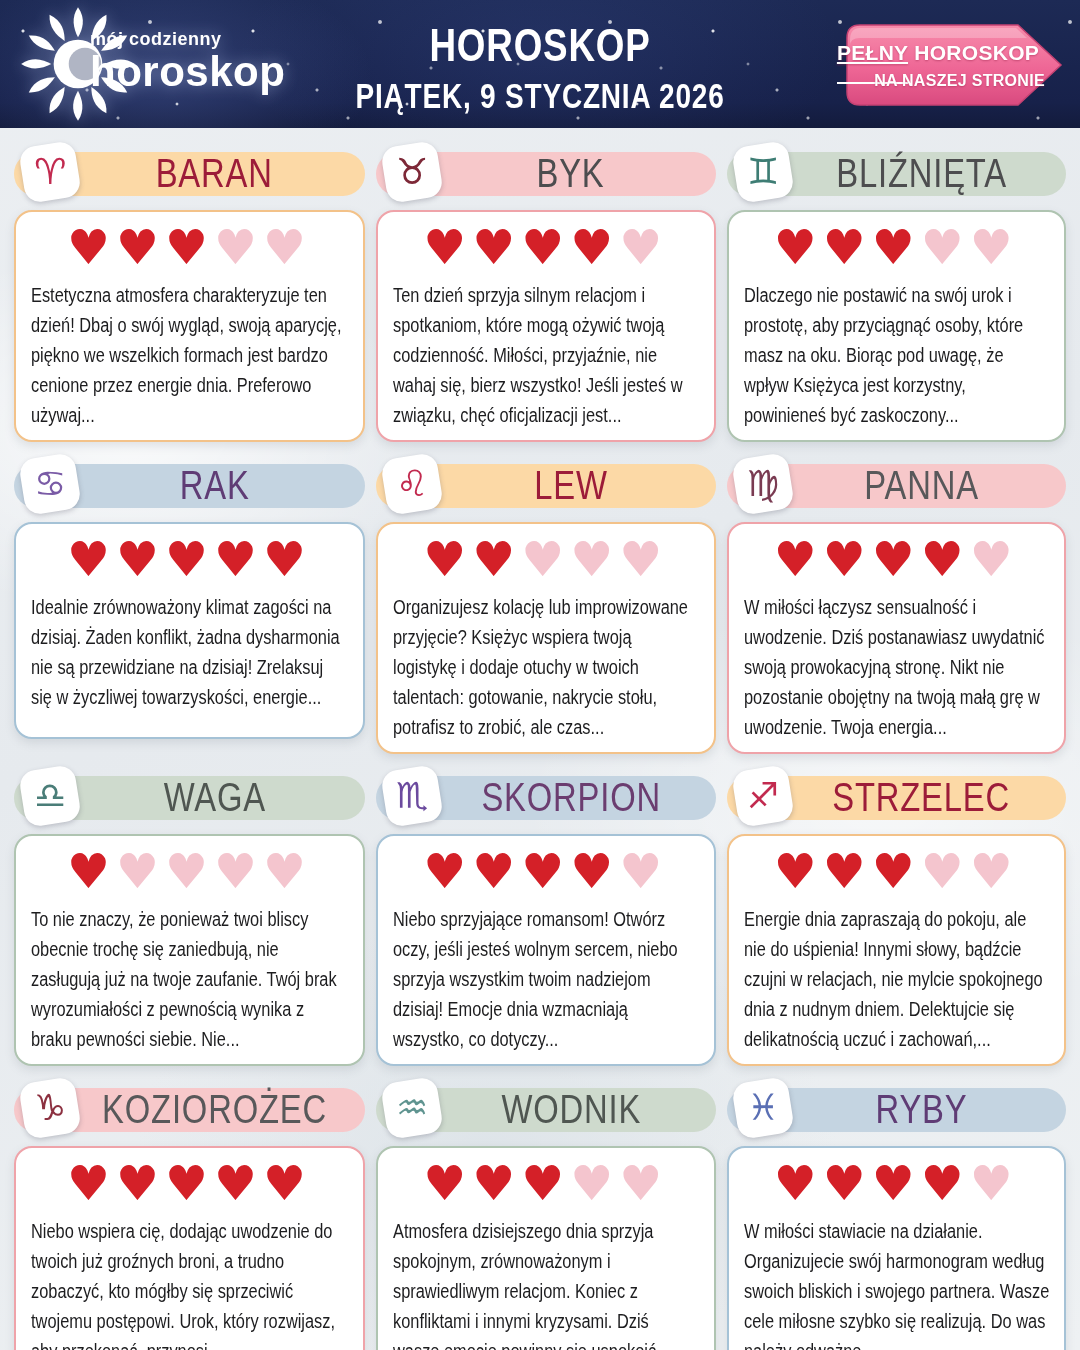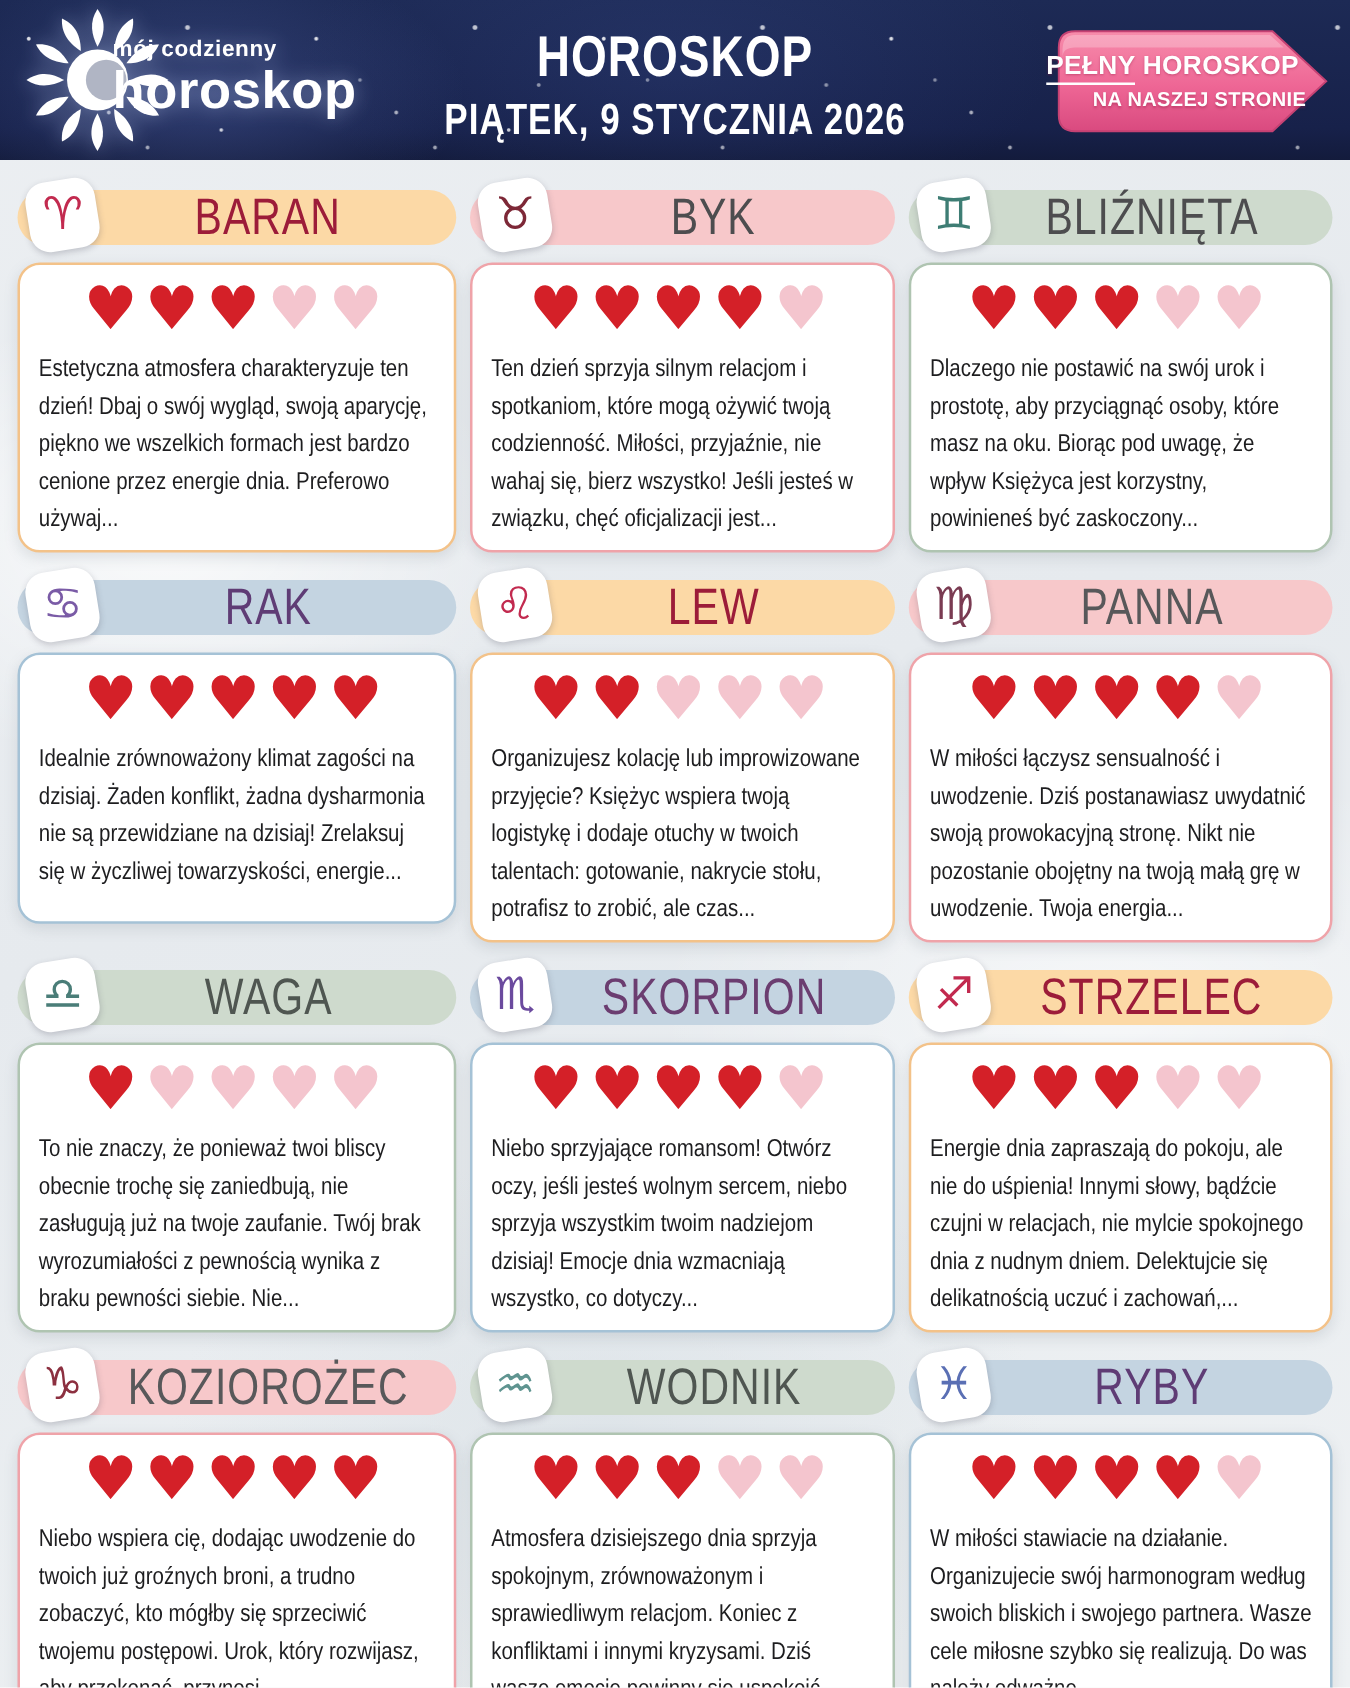--- a/index.html
+++ b/index.html
@@ -43,21 +43,21 @@
   .main-title { position:absolute; left:50%; top:18px; transform:translateX(-50%); text-align:center; color:#fff; white-space:nowrap; }
   .main-title .t1 { display:block; font-size:46px; font-weight:bold; transform:scaleX(.8); letter-spacing:1px; }
   .main-title .t2 { display:block; font-size:35px; font-weight:bold; transform:scaleX(.8); margin-top:4px; letter-spacing:1px; }
   
   .cta { position:absolute; right:16px; top:20px; width:222px; height:90px; cursor:pointer; }
   .cta svg { position:absolute; inset:0; }
   .cta-text { position:absolute; left:14px; right:44px; top:0; bottom:0; display:flex; flex-direction:column;
               align-items:center; justify-content:center; color:#fff; text-align:center;
               text-shadow:0 1px 2px rgba(150,30,70,.45); white-space:nowrap; }
   .cta-l1 { font-size:21px; font-weight:bold; letter-spacing:.3px; }
-  .cta-l1 .u { border-bottom:2px solid #fff; padding-bottom:2px; }
+  .cta-l1 .u { border-bottom:2px solid #fff; padding-bottom:18px;text-decoration:underline; }
   .cta-l2 { font-size:16px; font-weight:bold; margin-top:7px; letter-spacing:.3px;margin-left:43px; }
   
   .grid { display:grid; grid-template-columns:repeat(3,1fr); column-gap:11px; padding:24px 14px 0; }
   .sign-card { margin-bottom:22px; }
   .bar { position:relative; height:44px; border-radius:22px; background:var(--hbg);
          display:flex; align-items:center; justify-content:center;
          padding-left:60px; padding-right:10px; }
   .sticker { position:absolute; left:8px; top:-8px; width:56px; height:56px; background:#fff;
              border-radius:16px; transform:rotate(-9deg);
              display:flex; align-items:center; justify-content:center;

